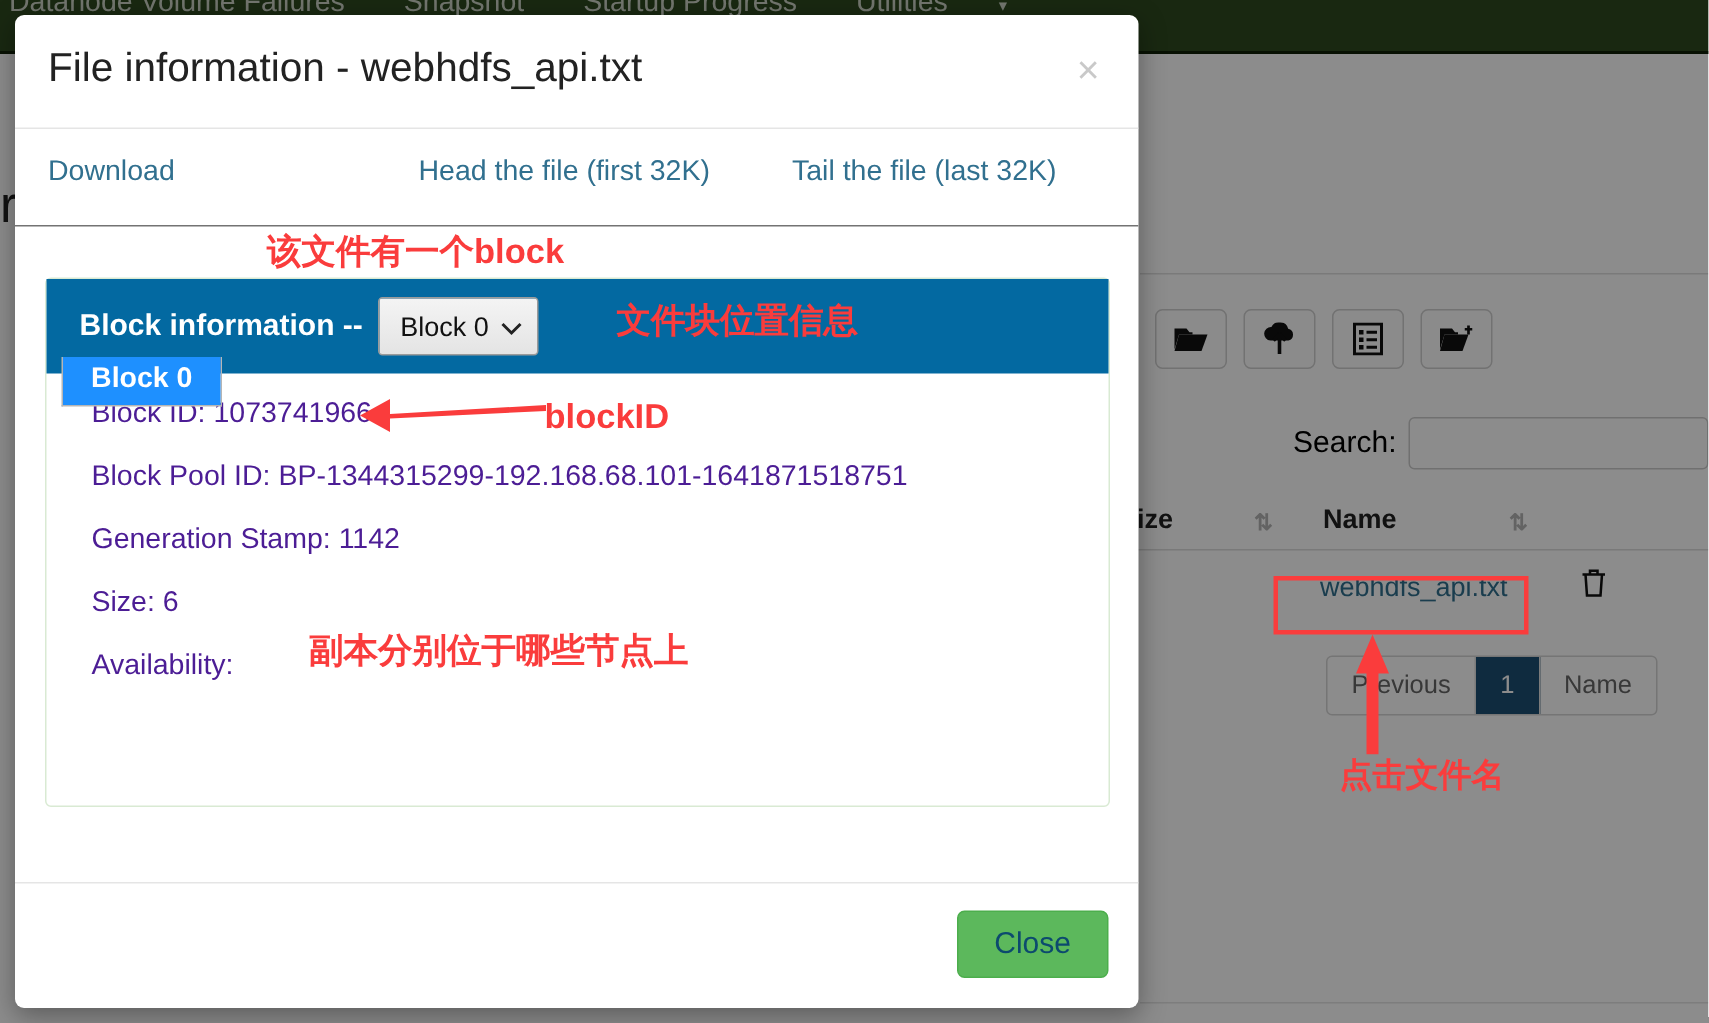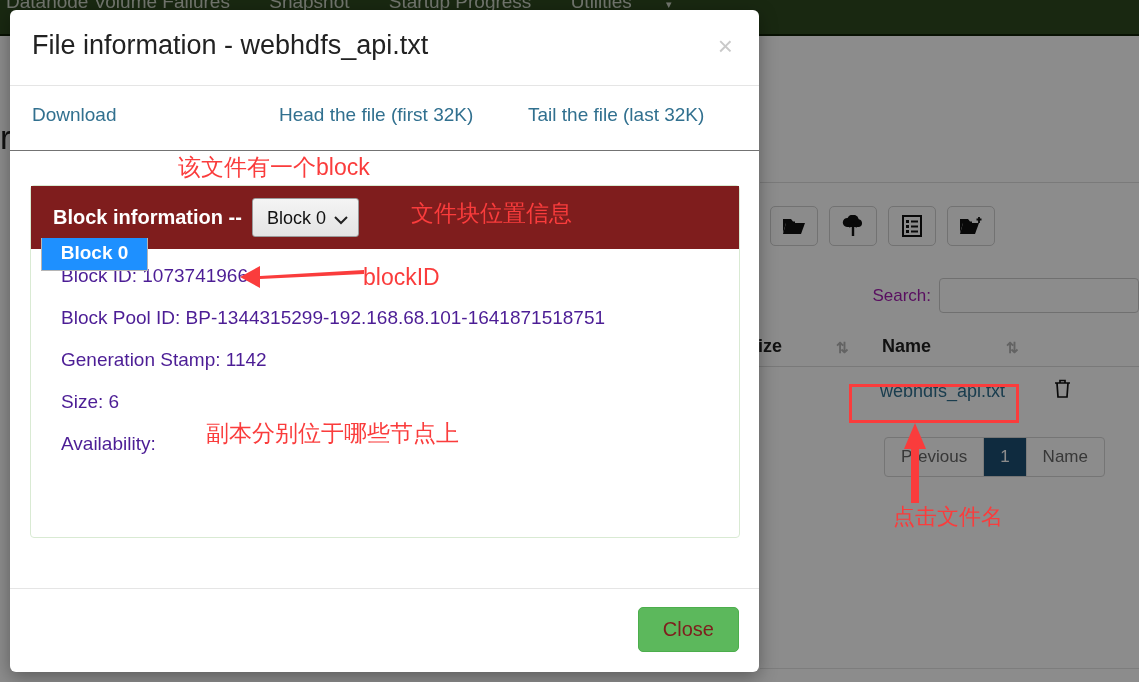--- a/index.html
+++ b/index.html
@@ -71,21 +71,21 @@
   }
   .tb-btn svg { display: block; }
 
   
   .search-row {
     position: absolute; left: 760px; top: 278px;
     width: 379px;
     display: flex; justify-content: flex-end; align-items: center;
     gap: 8px;
   }
-  .search-label { font-size: 17px; color: #a21caf; }
+  .search-label { font-size: 20px; color: #000000; }
   .search-input {
     width: 200px; height: 35px;
     border: 1px solid #cdcdcd; border-radius: 4px;
     background: #fff;
     font-size: 15px; padding: 0 8px;
     font-family: "Liberation Sans", sans-serif;
   }
 
   
   .tbl {
@@ -174,21 +174,21 @@
 
   .panel {
     position: absolute; left: 20px; top: 175px;
     width: 710px; height: 353px;
     border: 1px solid #d9ead3;
     border-radius: 4px;
     background: #fff;
   }
   .panel-head {
     height: 63px;
-    background: #7f1d1d;
+    background: #0369a1;
     display: flex; align-items: center;
     padding-left: 22px;
     position: relative;
   }
   .panel-head-label {
     color: #ffffff; font-size: 20px; font-weight: bold;
   }
   .block-select {
     margin-left: 10px;
     width: 107px; height: 39px;
@@ -232,31 +232,31 @@
   .pb-list li { font-size: 19px; color: #222; margin-bottom: 3px; }
 
   .modal-footer {
     position: absolute; left: 0; bottom: 0;
     width: 749px; height: 84px;
     border-top: 1px solid #e5e5e5;
   }
   .close-btn {
     position: absolute; right: 20px; top: 18px;
     background: #5cb85c; border: 1px solid #4cae4c;
-    color: #7f1d1d; font-size: 20px;
+    color: #0c4a6e; font-size: 20px;
     padding: 10px 24px; border-radius: 5px;
     cursor: pointer;
     font-family: "Liberation Sans", sans-serif;
   }
 
   
   .ann {
     position: absolute;
     color: #fa3c3c;
-    font-weight: normal;
+    font-weight: bold;
     white-space: nowrap;
     pointer-events: none;
   }
   .ann-1 { left: 178px; top: 152px; font-size: 23px; }
   .ann-2 { left: 411px; top: 198px; font-size: 23px; }
   .ann-3 { left: 363px; top: 264px; font-size: 23px; }
   .ann-4 { left: 206px; top: 418px; font-size: 23px; }
   .ann-5 { left: 893px; top: 502px; font-size: 22px; }
 
   .ann-svg { position: absolute; pointer-events: none; }

